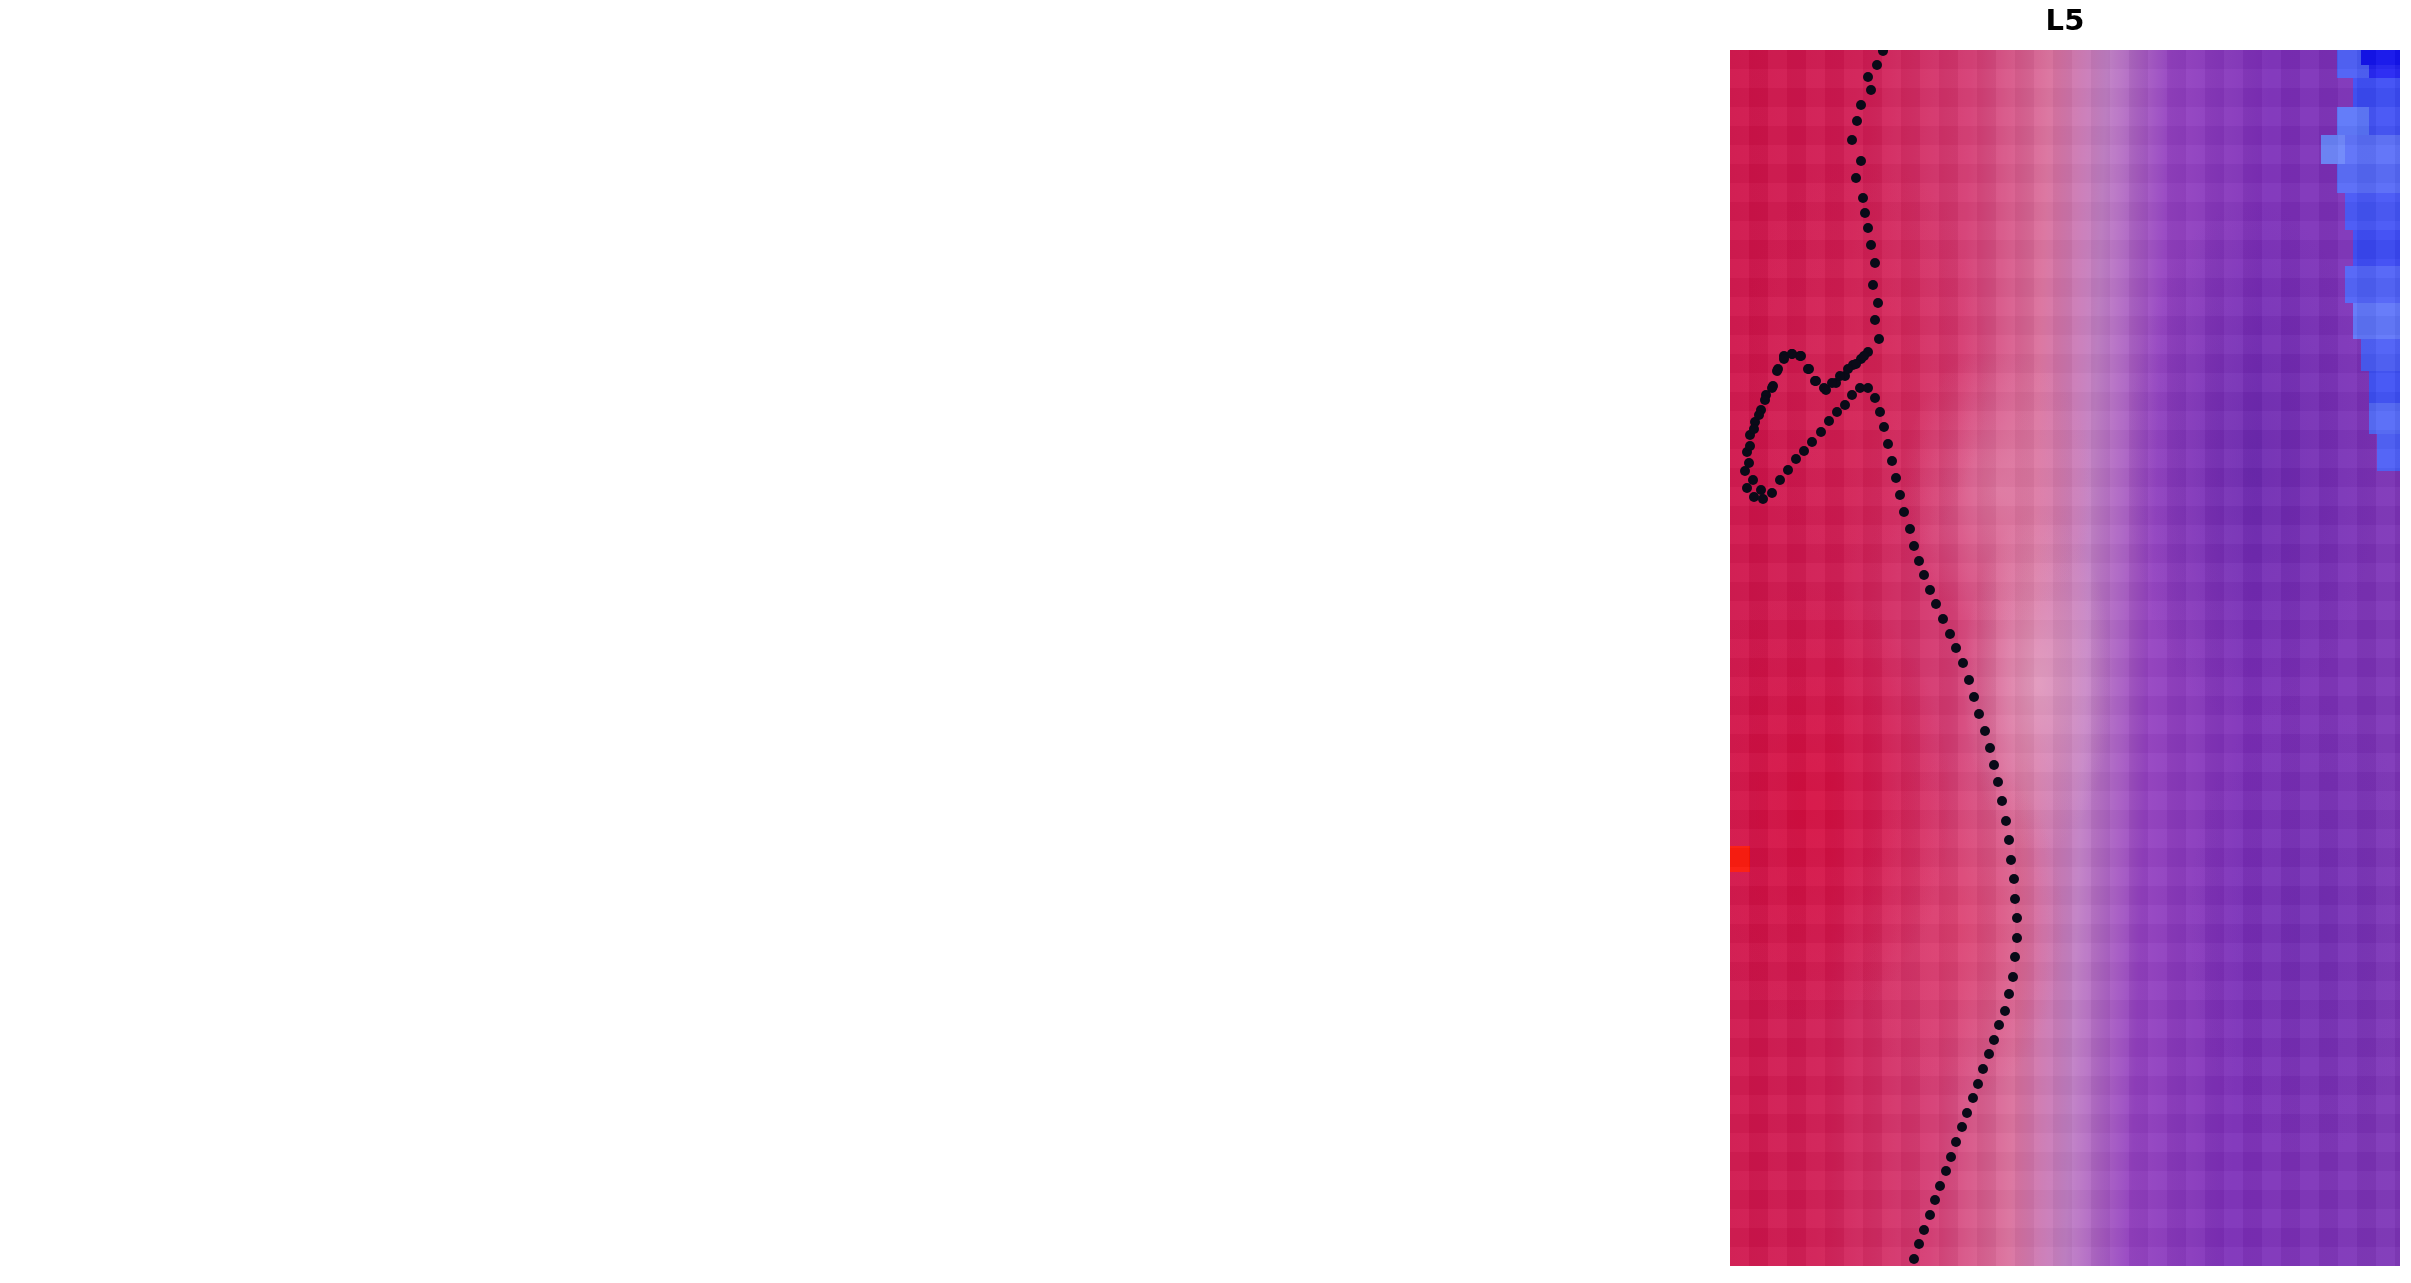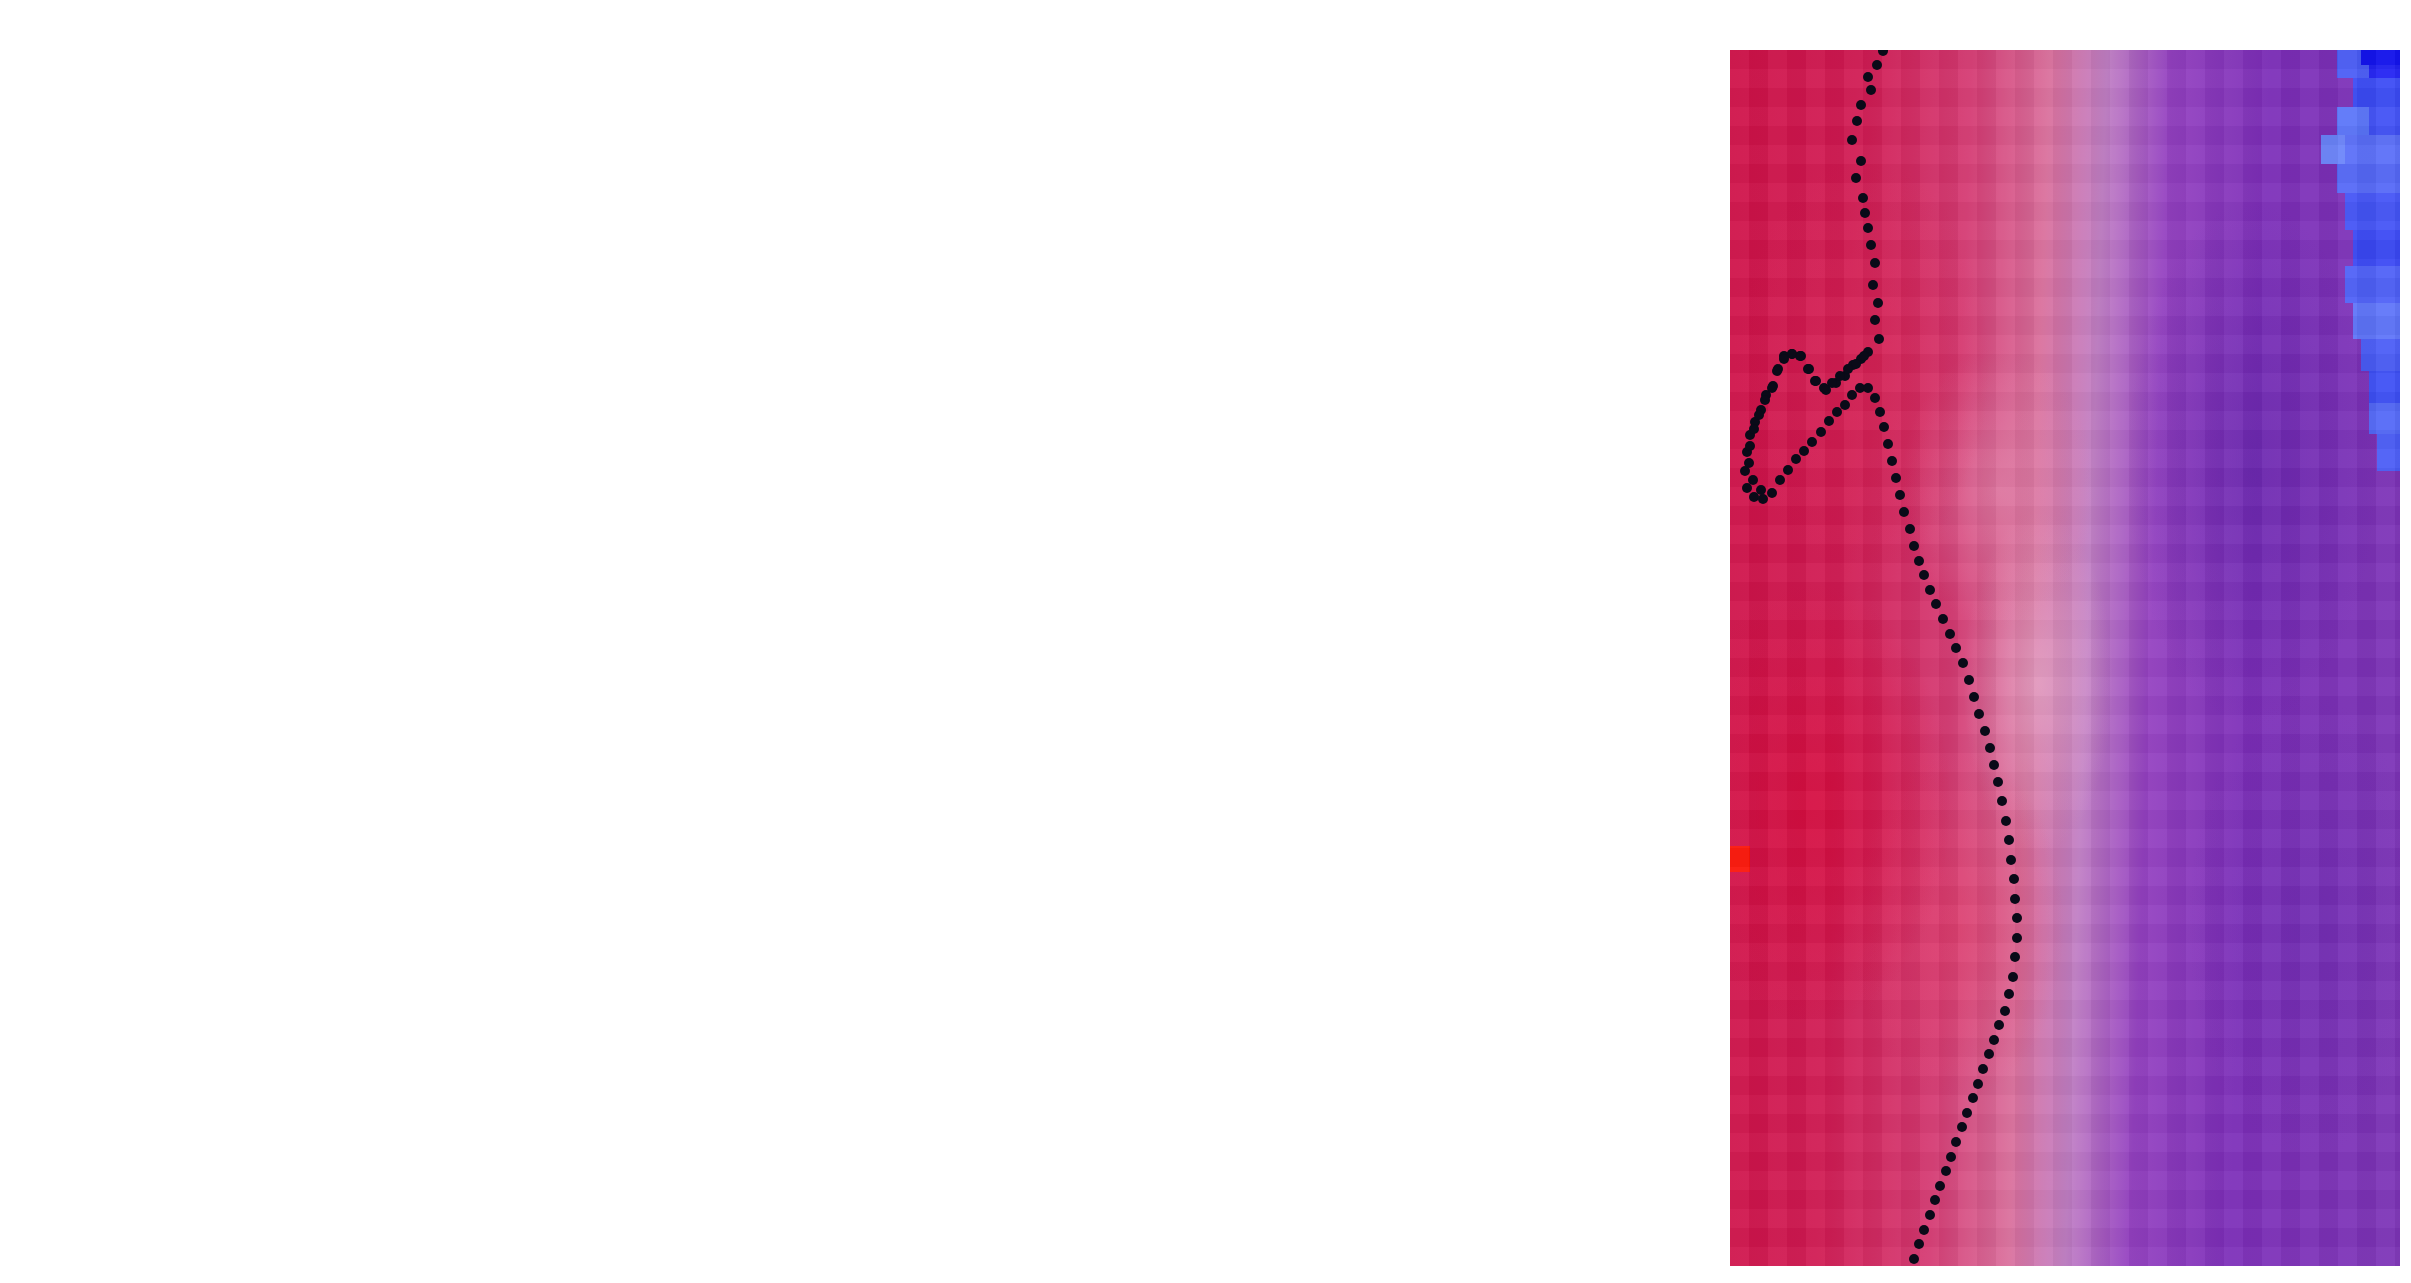--- a/index.html
+++ b/index.html
@@ -449,20 +449,21 @@
           <div class="dot" style="width: 10px; height: 10px; left: 19.12px; top: 374.392px;"></div>
           <div class="dot" style="width: 10px; height: 10px; left: 15.1px; top: 391.416px;"></div>
           <div class="dot" style="width: 10px; height: 10px; left: 13.76px; top: 408.44px;"></div>
           <div class="dot" style="width: 10px; height: 10px; left: 17.78px; top: 425.464px;"></div>
           <div class="dot" style="width: 10px; height: 10px; left: 25.82px; top: 435.192px;"></div>
         </div>
     </div>
   </div>
 
   <div class="panel" id="p3" style="left: 0px; top: 0px; width: 2411px; height: 1283px; z-index: 5;">
+    <div class="panel-title" id="p3-title" style="left: 1730px; width: 670px; top: 6px;">L5</div>
     <div class="img-wrap" id="p3-img" style="left: 1730px; top: 50px; width: 670px; height: 1216px;">
       <div class="layer l5-base"></div>
       <div class="layer" id="p3-blue">
           <div class="l5-blue" style="left: 607.02px; top: 0px; width: 31.49px; height: 27.968px; background: rgb(74, 92, 245);"></div>
           <div class="l5-blue" style="left: 638.51px; top: 0px; width: 31.49px; height: 27.968px; background: rgb(34, 34, 242);"></div>
           <div class="l5-blue" style="left: 623.1px; top: 27.968px; width: 46.9px; height: 29.184px; background: rgb(59, 75, 244);"></div>
           <div class="l5-blue" style="left: 607.02px; top: 57.152px; width: 31.49px; height: 27.968px; background: rgb(90, 116, 248);"></div>
           <div class="l5-blue" style="left: 638.51px; top: 57.152px; width: 31.49px; height: 27.968px; background: rgb(64, 80, 244);"></div>
           <div class="l5-blue" style="left: 590.94px; top: 85.12px; width: 24.12px; height: 29.184px; background: rgb(107, 132, 249);"></div>
           <div class="l5-blue" style="left: 615.06px; top: 85.12px; width: 54.94px; height: 29.184px; background: rgb(90, 110, 247);"></div>

